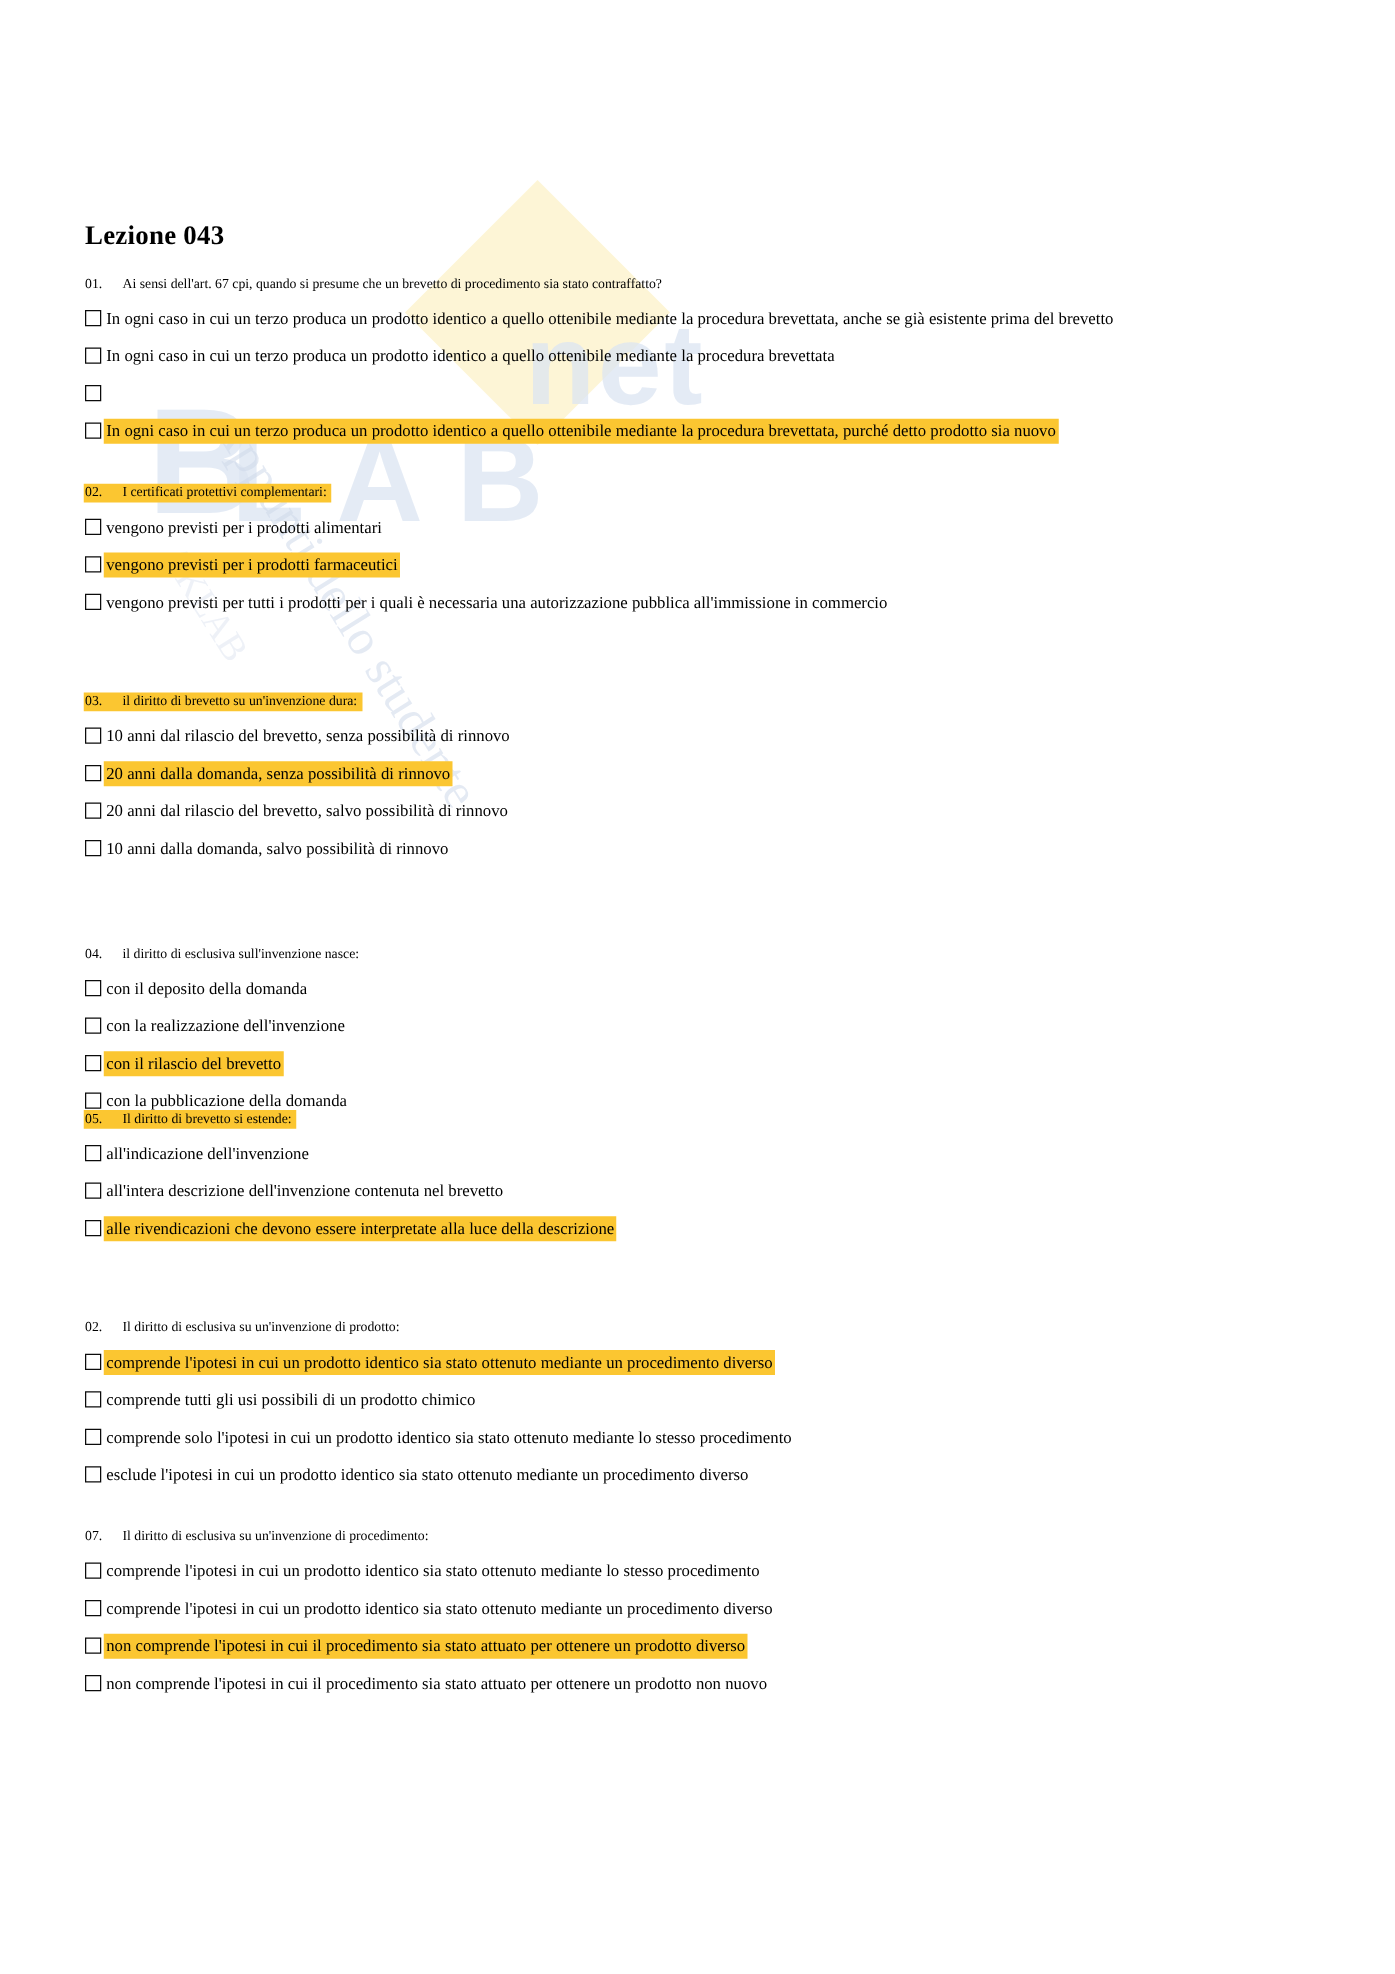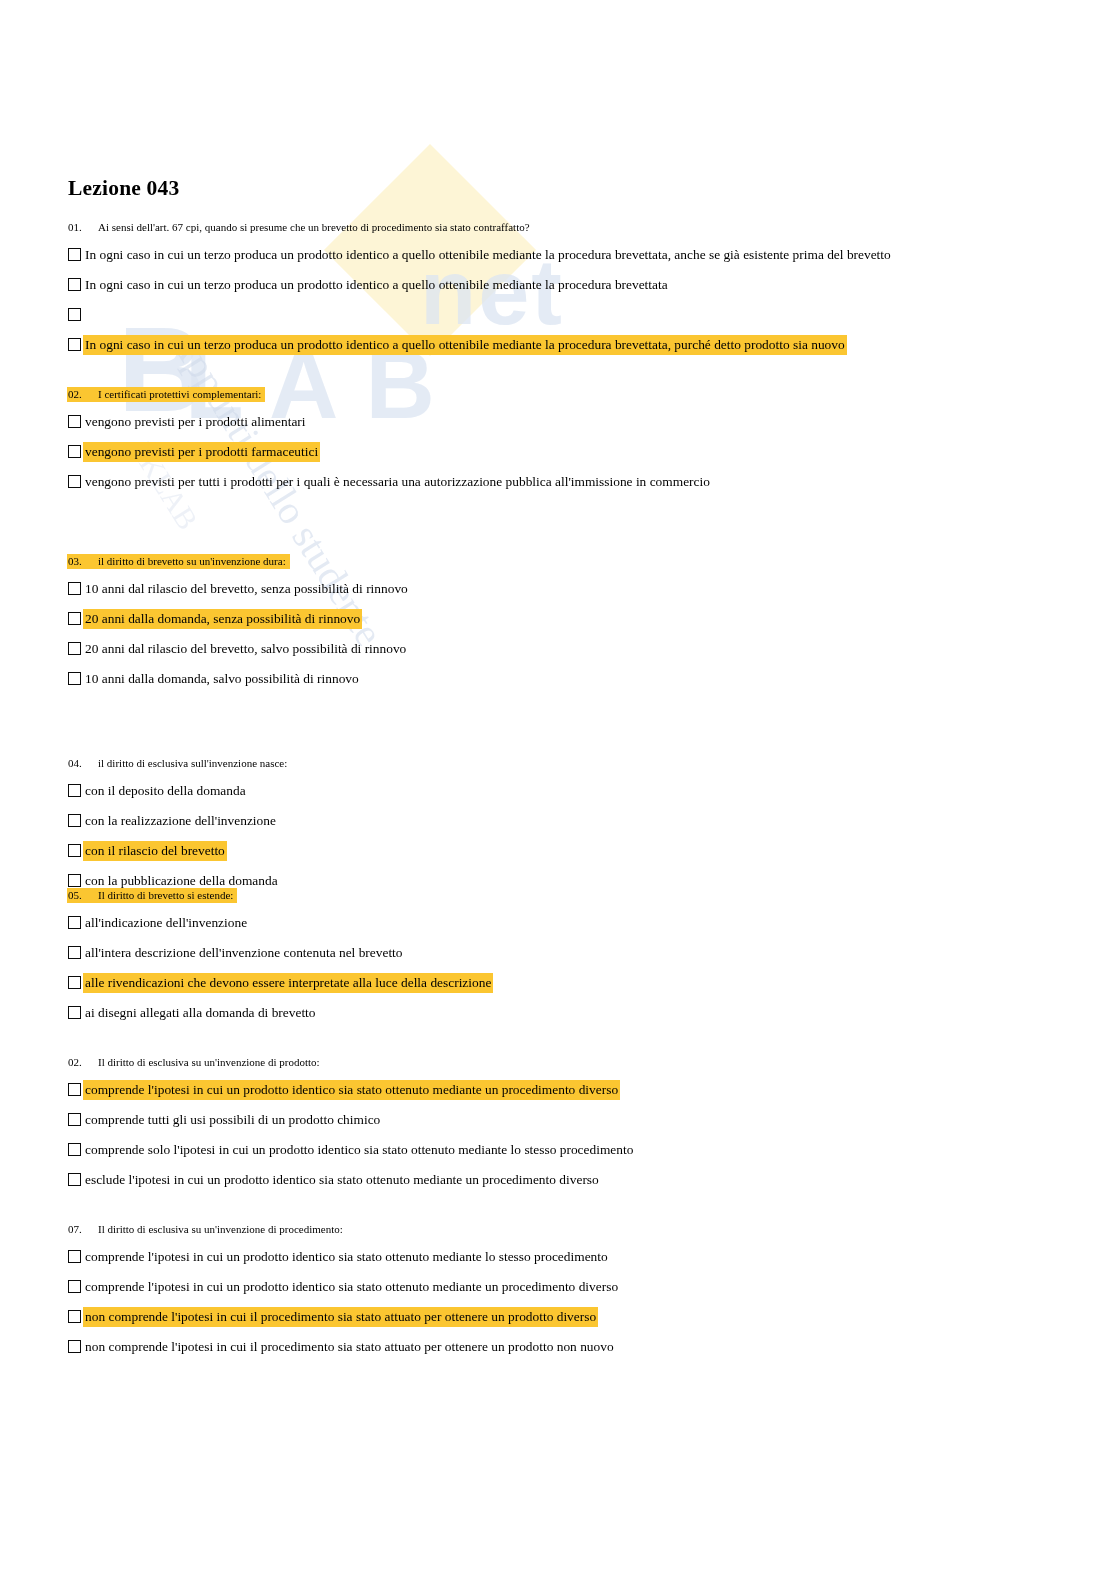--- a/index.html
+++ b/index.html
@@ -226,24 +226,20 @@
       <span class="opt-text">all'indicazione dell'invenzione</span>
     </div>
     <div class="opt-row">
       <span class="checkbox"></span>
       <span class="opt-text">all'intera descrizione dell'invenzione contenuta nel brevetto</span>
     </div>
     <div class="opt-row">
       <span class="checkbox"></span>
       <span class="opt-text hl">alle rivendicazioni che devono essere interpretate alla luce della descrizione</span>
     </div>
-    <div class="opt-row">
-      <span class="checkbox"></span>
-      <span class="opt-text">ai disegni allegati alla domanda di brevetto</span>
-    </div>
   </div>
 
   <div class="question-block" style="top:1053px;">
     <div class="q-head">
       <span class="q-num">02.</span><span class="q-txt-wrap"><span class="q-txt">Il diritto di esclusiva su un'invenzione di prodotto:</span></span>
     </div>
     <div class="opt-row">
       <span class="checkbox"></span>
       <span class="opt-text hl">comprende l'ipotesi in cui un prodotto identico sia stato ottenuto mediante un procedimento diverso</span>
     </div>

